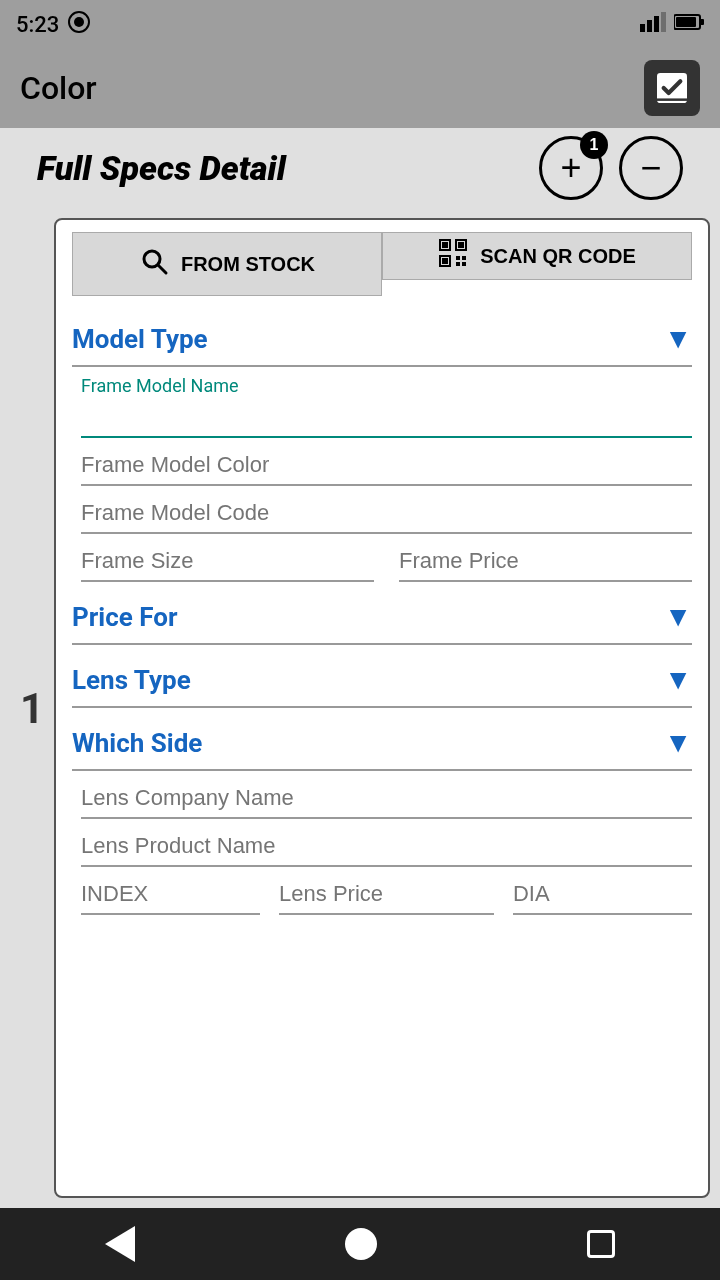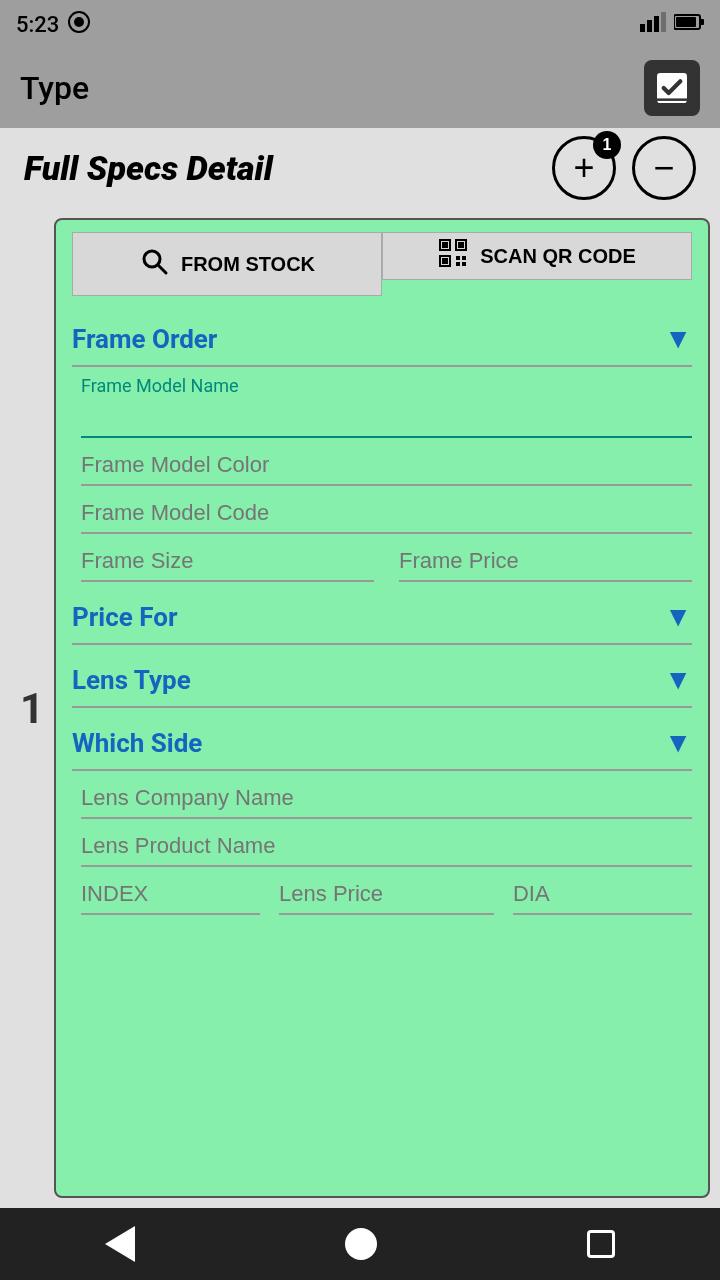--- a/index.html
+++ b/index.html
@@ -71,21 +71,21 @@
       height: 40px;
       fill: white;
     }
 
     
     .page-header {
       background: #e0e0e0;
       height: 80px;
       display: flex;
       align-items: center;
-      padding: 0 24px;
+      padding: 0 37px;
       justify-content: space-between;
     }
     .page-title {
       font-size: 34px;
       font-weight: 900;
       font-style: italic;
       color: #000;
     }
     .header-actions {
       display: flex;
@@ -158,21 +158,21 @@
       align-items: center;
       justify-content: center;
       font-size: 42px;
       font-weight: bold;
       color: #333;
     }
 
     
     .form-card {
       flex: 1;
-      background: #86efac;
+      background: #ffffff;
       border: 2px solid #555;
       border-radius: 8px;
       padding: 12px 16px;
       display: flex;
       flex-direction: column;
       gap: 0;
     }
 
     
     .stock-row {
@@ -334,21 +334,21 @@
       <svg width="30" height="18" viewBox="0 0 30 18">
         <rect x="0" y="2" width="26" height="14" rx="2" stroke="#000" stroke-width="2" fill="none"></rect>
         <rect x="26" y="6" width="4" height="6" rx="1" fill="#000"></rect>
         <rect x="2" y="4" width="20" height="10" rx="1" fill="#000"></rect>
       </svg>
     </span>
   </div>
 </div>
 
 <div class="app-bar">
-  <span class="app-bar-title">Type</span>
+  <span class="app-bar-title">Color</span>
   <div class="app-bar-icon">
     <svg viewBox="0 0 24 24" xmlns="http://www.w3.org/2000/svg">
       <rect x="3" y="3" width="18" height="18" rx="2" fill="white"></rect>
       <polyline points="7,12 10,15 17,8" stroke="#333" stroke-width="2.5" fill="none" stroke-linecap="round" stroke-linejoin="round"></polyline>
       <line x1="3" y1="19" x2="21" y2="19" stroke="#333" stroke-width="1.5"></line>
     </svg>
   </div>
 </div>
 
 <div class="page-header">
@@ -393,21 +393,21 @@
             <rect x="24" y="18" width="4" height="4" fill="#000"></rect>
             <rect x="18" y="24" width="4" height="4" fill="#000"></rect>
             <rect x="24" y="24" width="4" height="4" fill="#000"></rect>
           </svg>
         </span>
         <span>SCAN QR CODE</span>
       </button>
     </div>
 
     <div class="dropdown-row">
-      <span class="dropdown-label">Frame Order</span>
+      <span class="dropdown-label">Model Type</span>
       <span class="dropdown-arrow">▼</span>
     </div>
 
     <div class="field-group">
       <div class="field-label teal">Frame Model Name</div>
       <input class="field-input active-border" type="text" value="" style="">
     </div>
 
     <div class="field-group">
       <input class="field-input" type="text" placeholder="Frame Model Color" style="">

